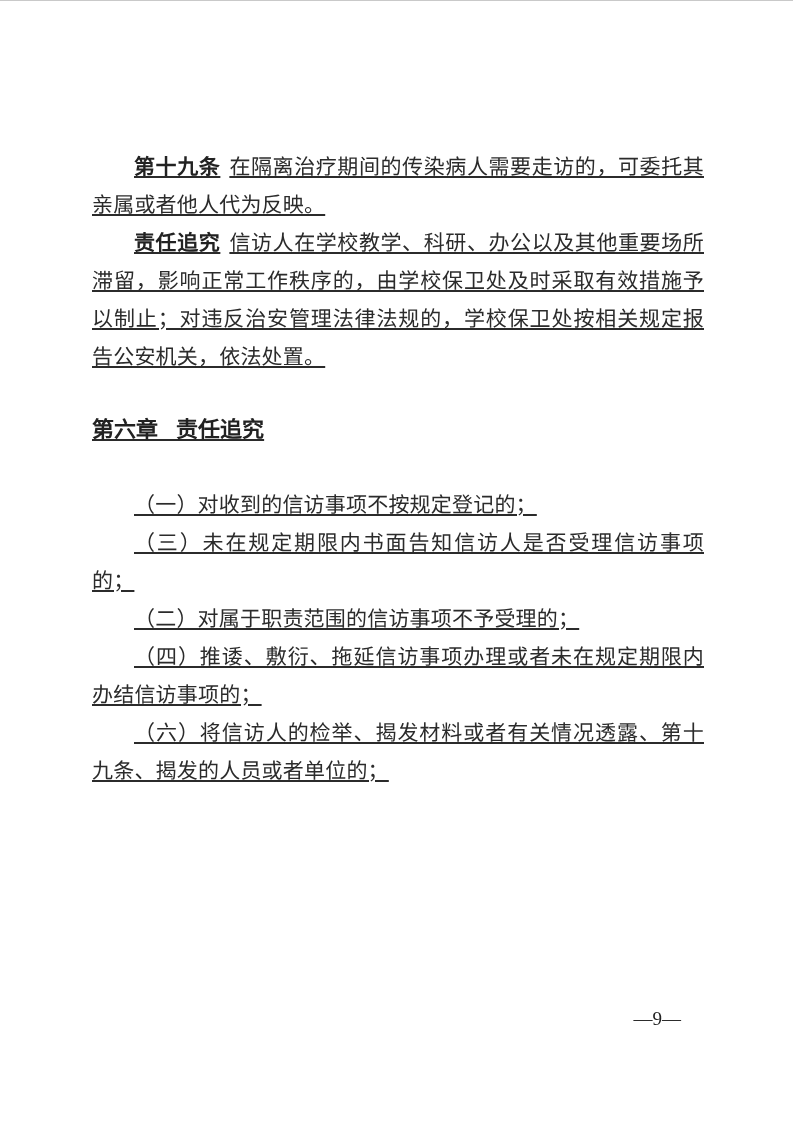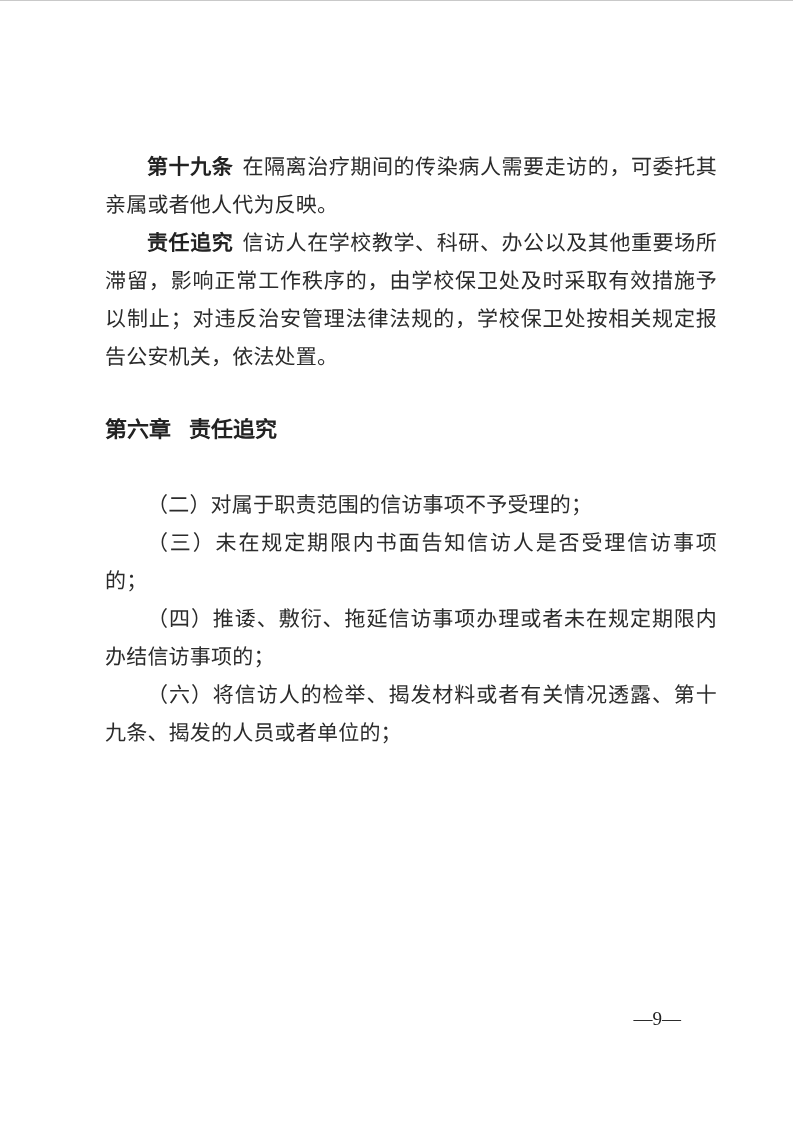--- a/index.html
+++ b/index.html
@@ -13,23 +13,24 @@
     height: 1122px;
     background: #ffffff;
     overflow: hidden;
     border-top: 1px solid #c9c9c9;
     box-sizing: border-box;
     color: #2b2b2b;
     font-family: "Liberation Serif", serif;
   }
   .content {
     position: absolute;
-    left: 105px;
+    left: 92px;
     top: 147px;
     width: 612px;
+    text-decoration: underline;
   }
   .para {
     margin: 0;
     font-size: 21px;
     line-height: 38px;
     text-indent: 2em;
     text-align: justify;
     letter-spacing: 0.2px;
     color: #2b2b2b;
   }
@@ -67,21 +68,22 @@
 <div class="page">
   <div class="content">
 
     <p class="para"><span class="article-num">第十九条</span><span>在隔离治疗期间的传染病人需要走访的，可委托其亲属或者他人代为反映。</span></p>
 
     <p class="para"><span class="article-num">责任追究</span><span>信访人在学校教学、科研、办公以及其他重要场所滞留，影响正常工作秩序的，由学校保卫处及时采取有效措施予以制止；对违反治安管理法律法规的，学校保卫处按相关规定报告公安机关，依法处置。</span></p>
 
     <h2 class="chapter">第六章 责任追究</h2>
 
 
+    <p class="para">（一）对收到的信访事项不按规定登记的；</p>
+    <p class="para">（三）未在规定期限内书面告知信访人是否受理信访事项的；</p>
     <p class="para">（二）对属于职责范围的信访事项不予受理的；</p>
-    <p class="para">（三）未在规定期限内书面告知信访人是否受理信访事项的；</p>
     <p class="para">（四）推诿、敷衍、拖延信访事项办理或者未在规定期限内办结信访事项的；</p>
     <p class="para">（六）将信访人的检举、揭发材料或者有关情况透露、第十九条、揭发的人员或者单位的；</p>
 
   </div>
 
   <div class="page-footer">—9—</div>
 </div>
 
 </body></html>

